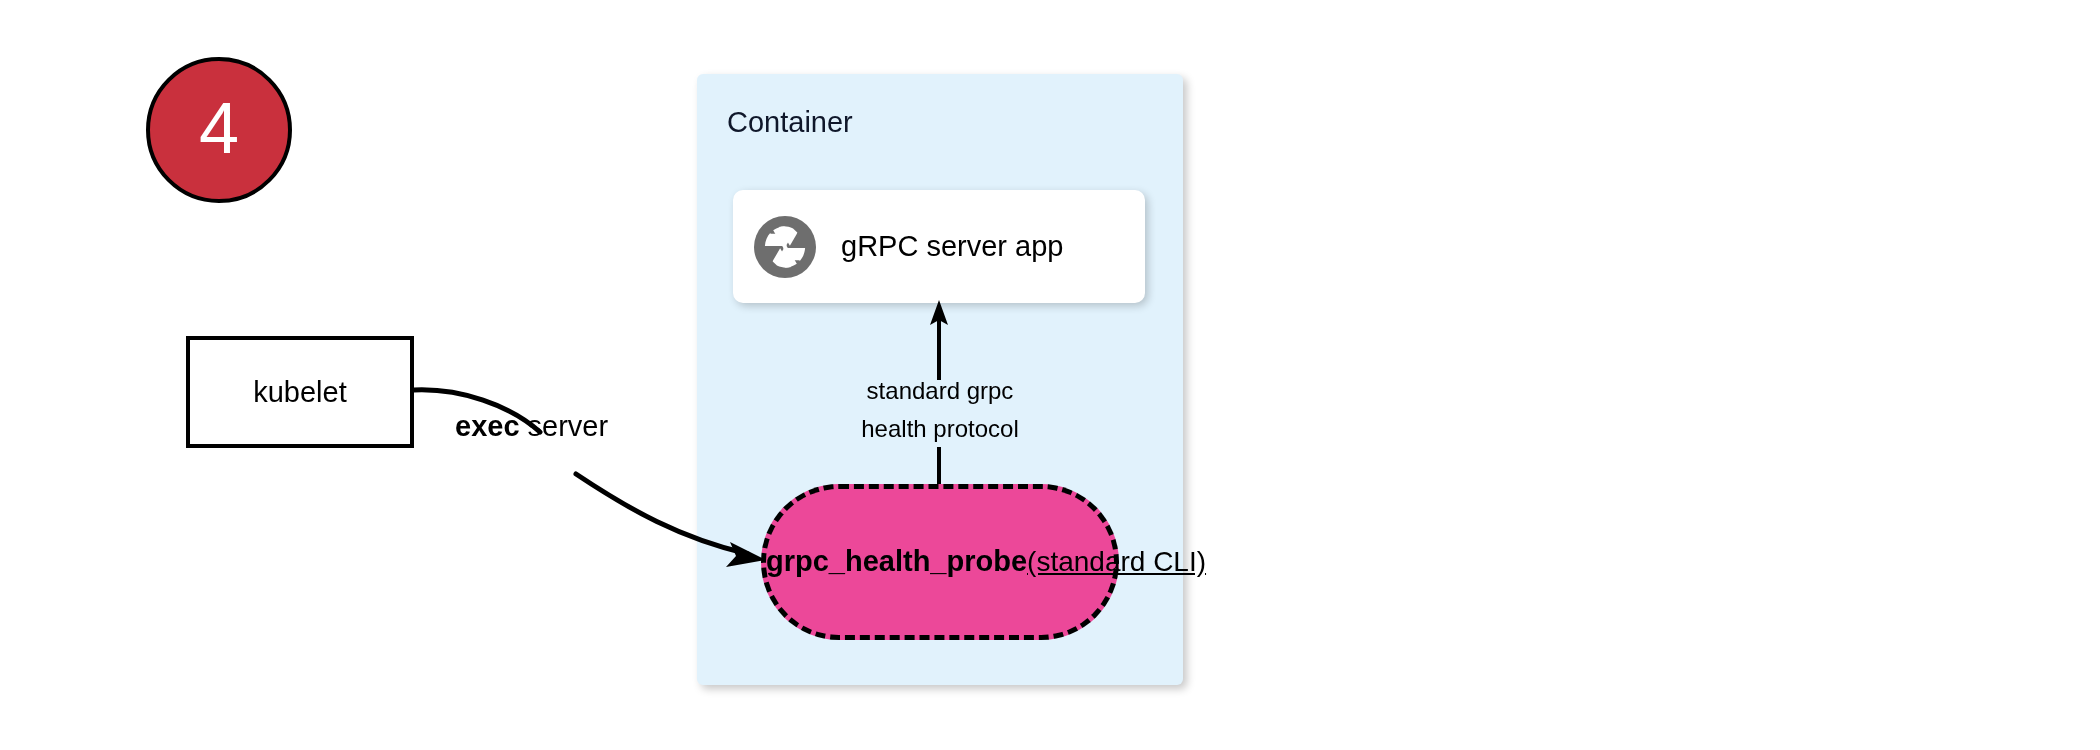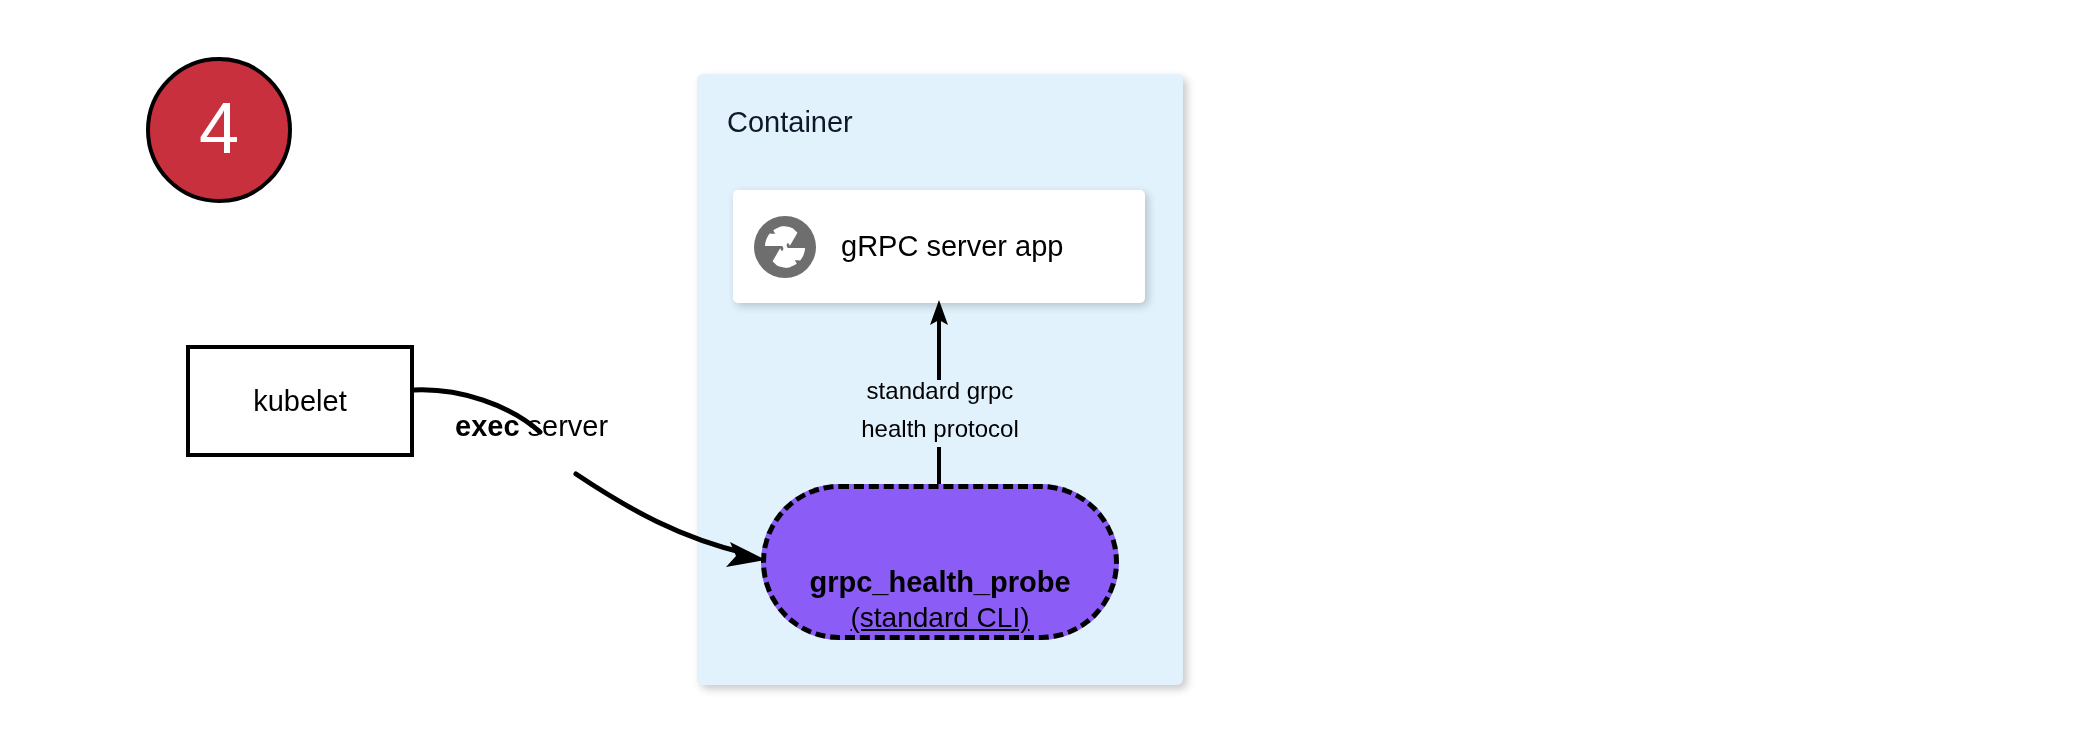--- a/index.html
+++ b/index.html
@@ -65,21 +65,21 @@
   }
 
   
   #grpc-server-card {
     position: absolute;
     left: 733px;
     top: 190px;
     width: 412px;
     height: 113px;
     background: #ffffff;
-    border-radius: 5px;
+    border-radius: 10px;
     box-shadow: 3px 3px 8px rgba(0,0,0,0.20);
     display: flex;
     align-items: center;
   }
   #grpc-server-card .aperture {
     width: 64px;
     height: 64px;
     margin-left: 20px;
     flex: 0 0 auto;
     display: block;
@@ -111,28 +111,28 @@
     white-space: pre-line;
   }
 
   
   #health-probe-pill {
     position: absolute;
     left: 761px;
     top: 484px;
     width: 358px;
     height: 156px;
-    background: #8b5cf6;
+    background: #ec4899;
     border: 5px dashed #000000;
     border-radius: 78px;
     box-sizing: border-box;
     display: flex;
-    flex-direction: column;
-    align-items: center;
-    justify-content: flex-end;
+    flex-direction: row;
+    align-items: center;
+    justify-content: space-between;
   }
   #health-probe-pill .pill-title {
     font-size: 29px;
     font-weight: bold;
     line-height: 1.22;
     white-space: nowrap;
   }
   #health-probe-pill .pill-sub {
     font-size: 28px;
     line-height: 1.22;
@@ -146,21 +146,20 @@
     left: 186px;
     top: 336px;
     width: 228px;
     height: 112px;
     background: #ffffff;
     border: 4px solid #000000;
     box-sizing: border-box;
     display: flex;
     align-items: center;
     justify-content: center;
-    margin-top: 9px;
   }
   #kubelet-box .box-label {
     font-size: 29px;
     line-height: 1;
   }
 
   
   #exec-probe-svg {
     position: absolute;
     left: 400px;

